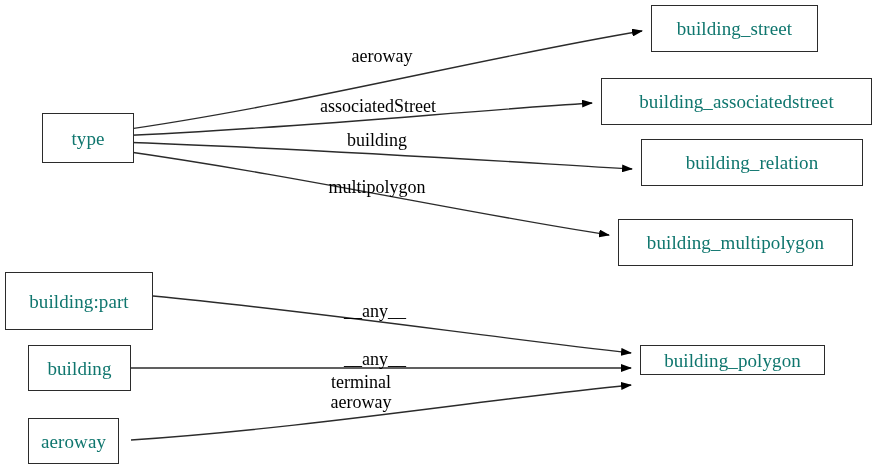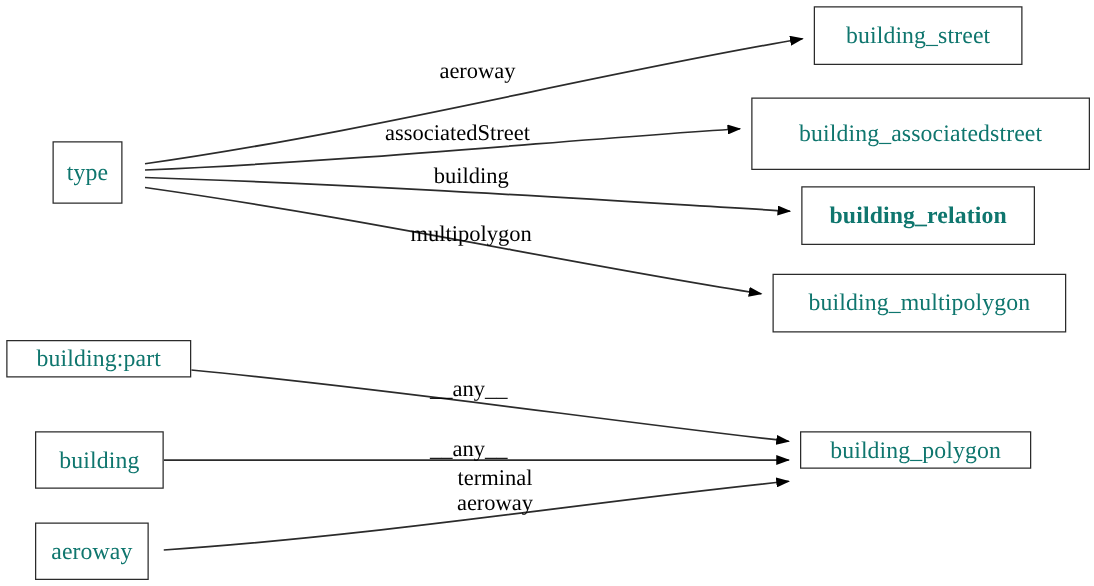--- a/index.html
+++ b/index.html
@@ -63,74 +63,74 @@
         <path d="M 116,131 C 300,105 480,58 642,31" marker-end="url(#arrow)"></path>
         <path d="M 116,136 C 300,128 450,112 592,103" marker-end="url(#arrow)"></path>
         <path d="M 116,142 C 300,148 480,160 632,169" marker-end="url(#arrow)"></path>
         <path d="M 116,150 C 300,176 460,212 609,235" marker-end="url(#arrow)"></path>
         <path d="M 153,296 C 320,312 480,336 631,353" marker-end="url(#arrow)"></path>
         <path d="M 131,368 L 631,368" marker-end="url(#arrow)"></path>
         <path d="M 131,440 C 310,428 480,400 631,385" marker-end="url(#arrow)"></path>
       </g>
   </svg>
 
-  <div class="node-box" style="left: 42px; top: 113px; width: 56px; height: 50px;">
+  <div class="node-box" style="left: 42px; top: 113px; width: 92px; height: 50px;">
       <span>type</span>
     </div>
 
   <div class="node-box" style="left: 651px; top: 5px; width: 167px; height: 47px;">
       <span>building_street</span>
     </div>
 
-  <div class="node-box" style="left: 601px; top: 78px; width: 271px; height: 58px;">
+  <div class="node-box" style="left: 601px; top: 78px; width: 271px; height: 47px;">
       <span>building_associatedstreet</span>
     </div>
 
-  <div class="node-box" style="left: 641px; top: 149px; width: 187px; height: 47px; font-weight: bold;">
+  <div class="node-box" style="left: 641px; top: 139px; width: 222px; height: 47px;">
       <span>building_relation</span>
     </div>
 
   <div class="node-box" style="left: 618px; top: 219px; width: 235px; height: 47px;">
       <span>building_multipolygon</span>
     </div>
 
-  <div class="node-box" style="left: 5px; top: 272px; width: 148px; height: 30px;">
+  <div class="node-box" style="left: 5px; top: 272px; width: 148px; height: 58px;">
       <span>building:part</span>
     </div>
 
   <div class="node-box" style="left: 28px; top: 345px; width: 103px; height: 46px;">
       <span>building</span>
     </div>
 
   <div class="node-box" style="left: 28px; top: 418px; width: 91px; height: 46px;">
       <span>aeroway</span>
     </div>
 
   <div class="node-box" style="left: 640px; top: 345px; width: 185px; height: 30px;">
       <span>building_polygon</span>
     </div>
 
   <div id="edge-labels">
       <div class="edge-label" style="left: 382px; top: 56px;">
         <div>aeroway</div>
       </div>
-      <div class="edge-label" style="left: 366px; top: 106px; text-align: right;">
+      <div class="edge-label" style="left: 378px; top: 106px; text-align: right;">
         <div>associatedStreet</div>
       </div>
       <div class="edge-label" style="left: 377px; top: 140px;">
         <div>building</div>
       </div>
       <div class="edge-label" style="left: 377px; top: 187px;">
         <div>multipolygon</div>
       </div>
       <div class="edge-label" style="left: 375px; top: 311px;">
         <div>__any__</div>
       </div>
       <div class="edge-label" style="left: 375px; top: 359px;">
         <div>__any__</div>
       </div>
-      <div class="edge-label" style="left: 396px; top: 392px;">
+      <div class="edge-label" style="left: 361px; top: 392px;">
         <div>terminal</div>
         <div style="margin-top: 2px;">aeroway</div>
       </div>
     </div>
 
 </div>
 
 </body></html>

